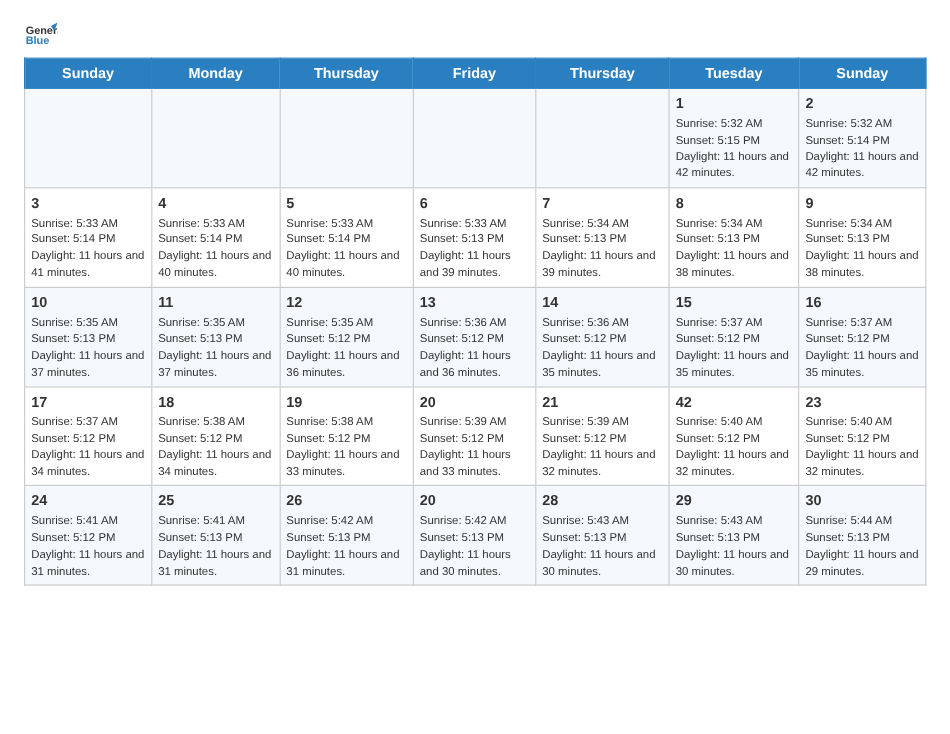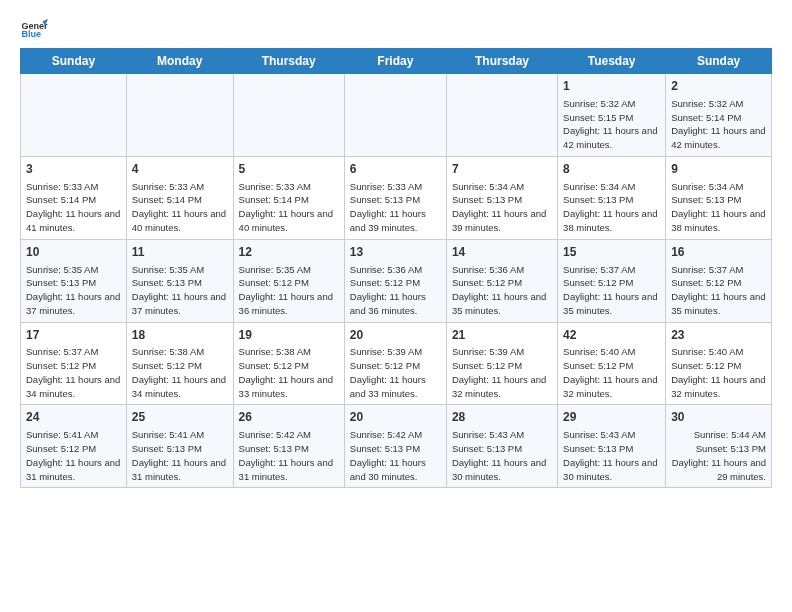--- a/index.html
+++ b/index.html
@@ -295,19 +295,19 @@
 Daylight: 11 hours and 30 minutes.</div>
         </td>
         <td>
           <span class="day-number">29</span>
           <div class="day-info" style="white-space: pre-line;">Sunrise: 5:43 AM
 Sunset: 5:13 PM
 Daylight: 11 hours and 30 minutes.</div>
         </td>
         <td>
           <span class="day-number">30</span>
-          <div class="day-info" style="white-space: pre-line; text-align: right;">Sunrise: 5:44 AM
+          <div class="day-info" style="white-space: pre-line;">Sunrise: 5:44 AM
 Sunset: 5:13 PM
 Daylight: 11 hours and 29 minutes.</div>
         </td>
       </tr>
     </tbody>
 </table>
 
 </body></html>

